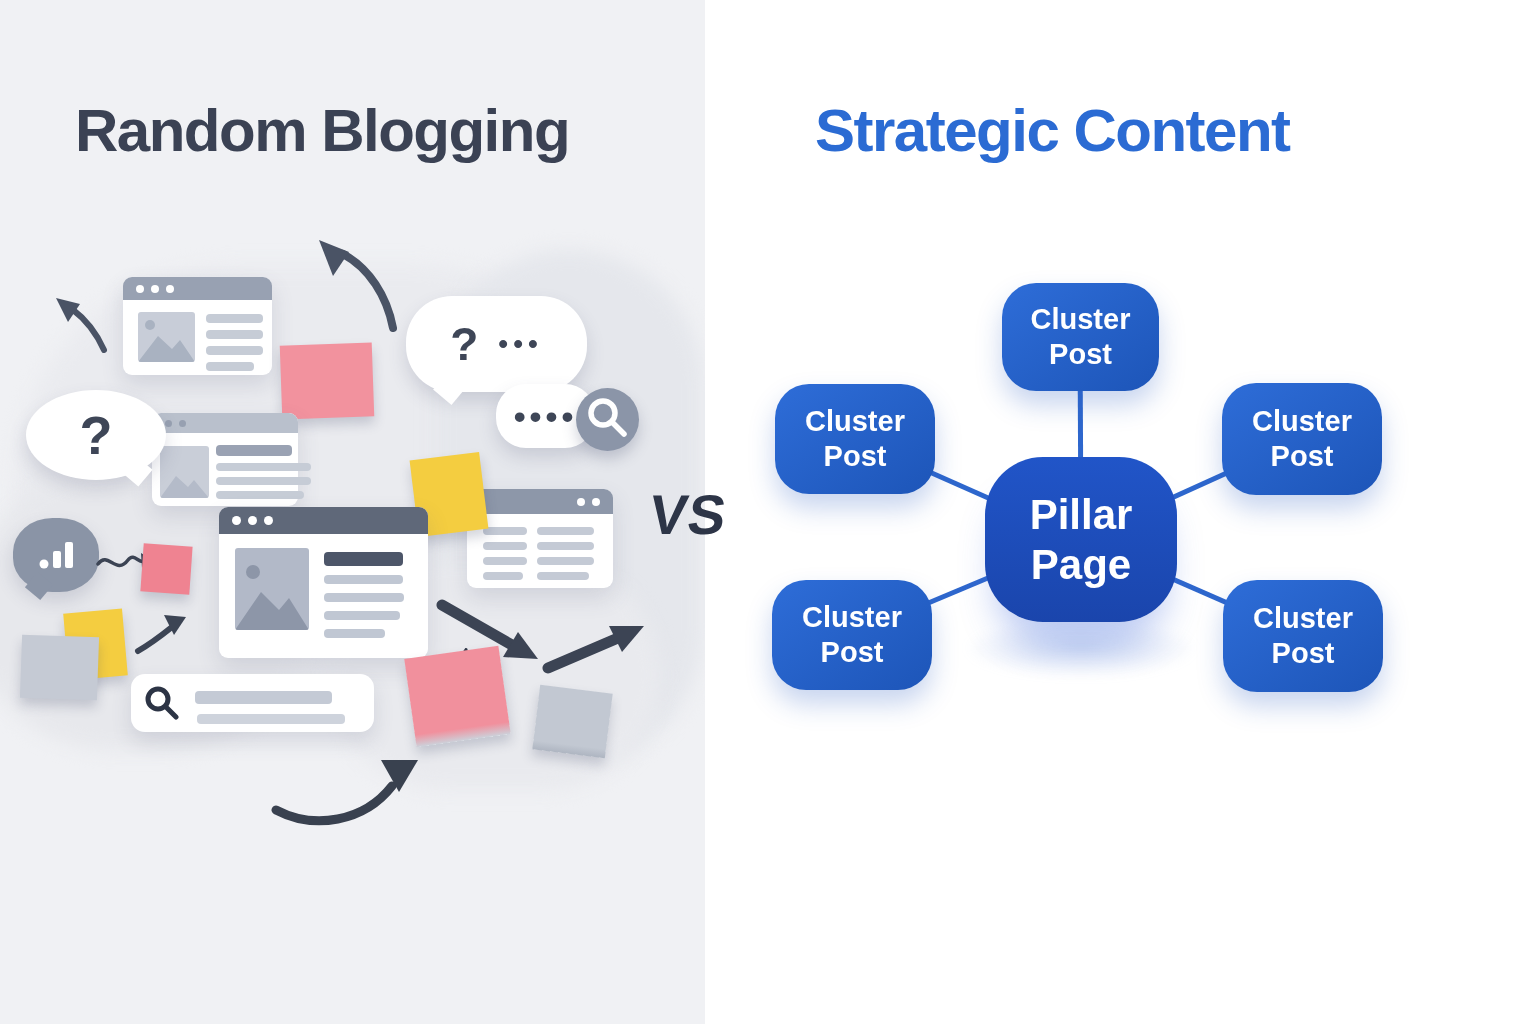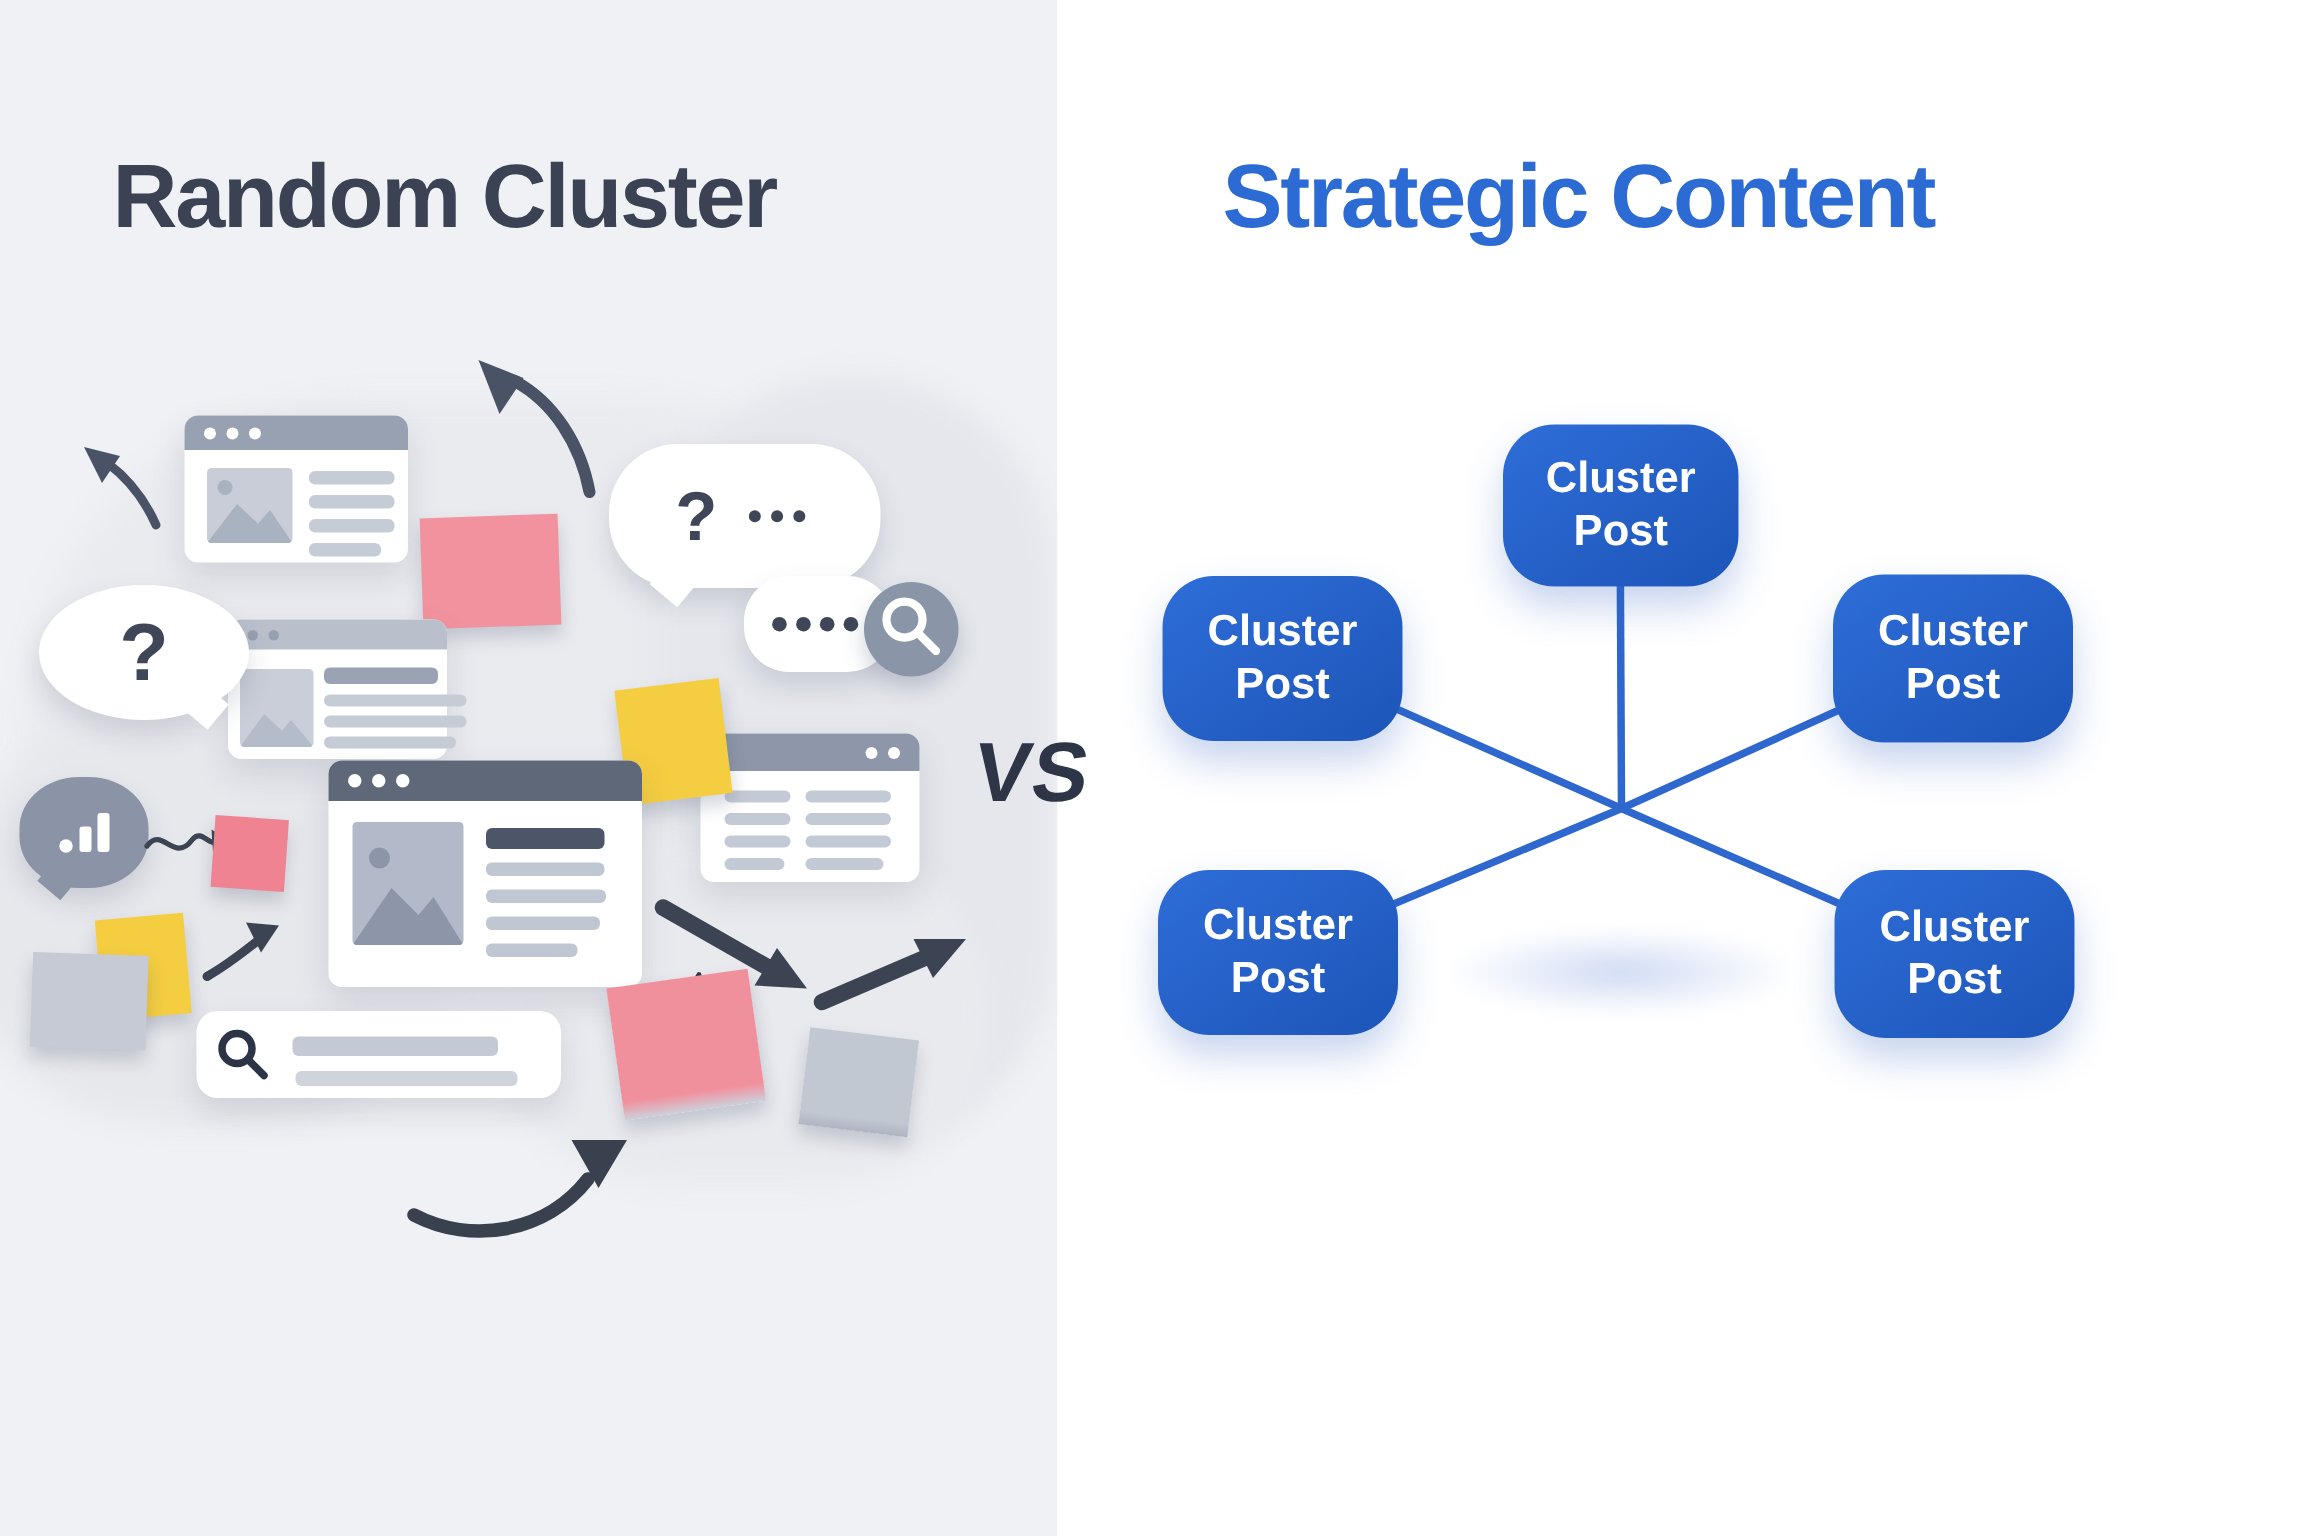--- a/index.html
+++ b/index.html
@@ -78,21 +78,21 @@
 
 <div class="canvas">
 
   <div class="left-panel">
 
     <div class="blob blob1"></div>
     <div class="blob blob2"></div>
     <div class="blob blob3"></div>
     <div class="blob blob4"></div>
 
-    <div class="panel-title left-title">Random Cluster</div>
+    <div class="panel-title left-title">Random Blogging</div>
 
     <div class="win" style="left:123px;top:277px;width:149px;height:98px;">
       <div class="win-head" style="height:23px;background:#98a1b2;">
         <span class="dot" style="width:8px;height:8px;background:#fff;"></span>
         <span class="dot" style="width:8px;height:8px;background:#fff;"></span>
         <span class="dot" style="width:8px;height:8px;background:#fff;"></span>
       </div>
       <div class="ph" style="left:15px;top:35px;width:57px;height:50px;background:#c8cdd8;">
         <svg width="57" height="50">
             <circle cx="12" cy="13" r="5" fill="#a9b2c1"></circle>
@@ -273,18 +273,21 @@
     <div class="node cluster cluster-rt">
       <span>Cluster Post</span>
     </div>
     <div class="node cluster cluster-lb">
       <span>Cluster Post</span>
     </div>
     <div class="node cluster cluster-rb">
       <span>Cluster Post</span>
     </div>
 
+    <div class="node pillar">
+      <span>Pillar Page</span>
+    </div>
 
   </div>
 
   <div class="vs-label">VS</div>
 
 </div>
 
 </body></html>

